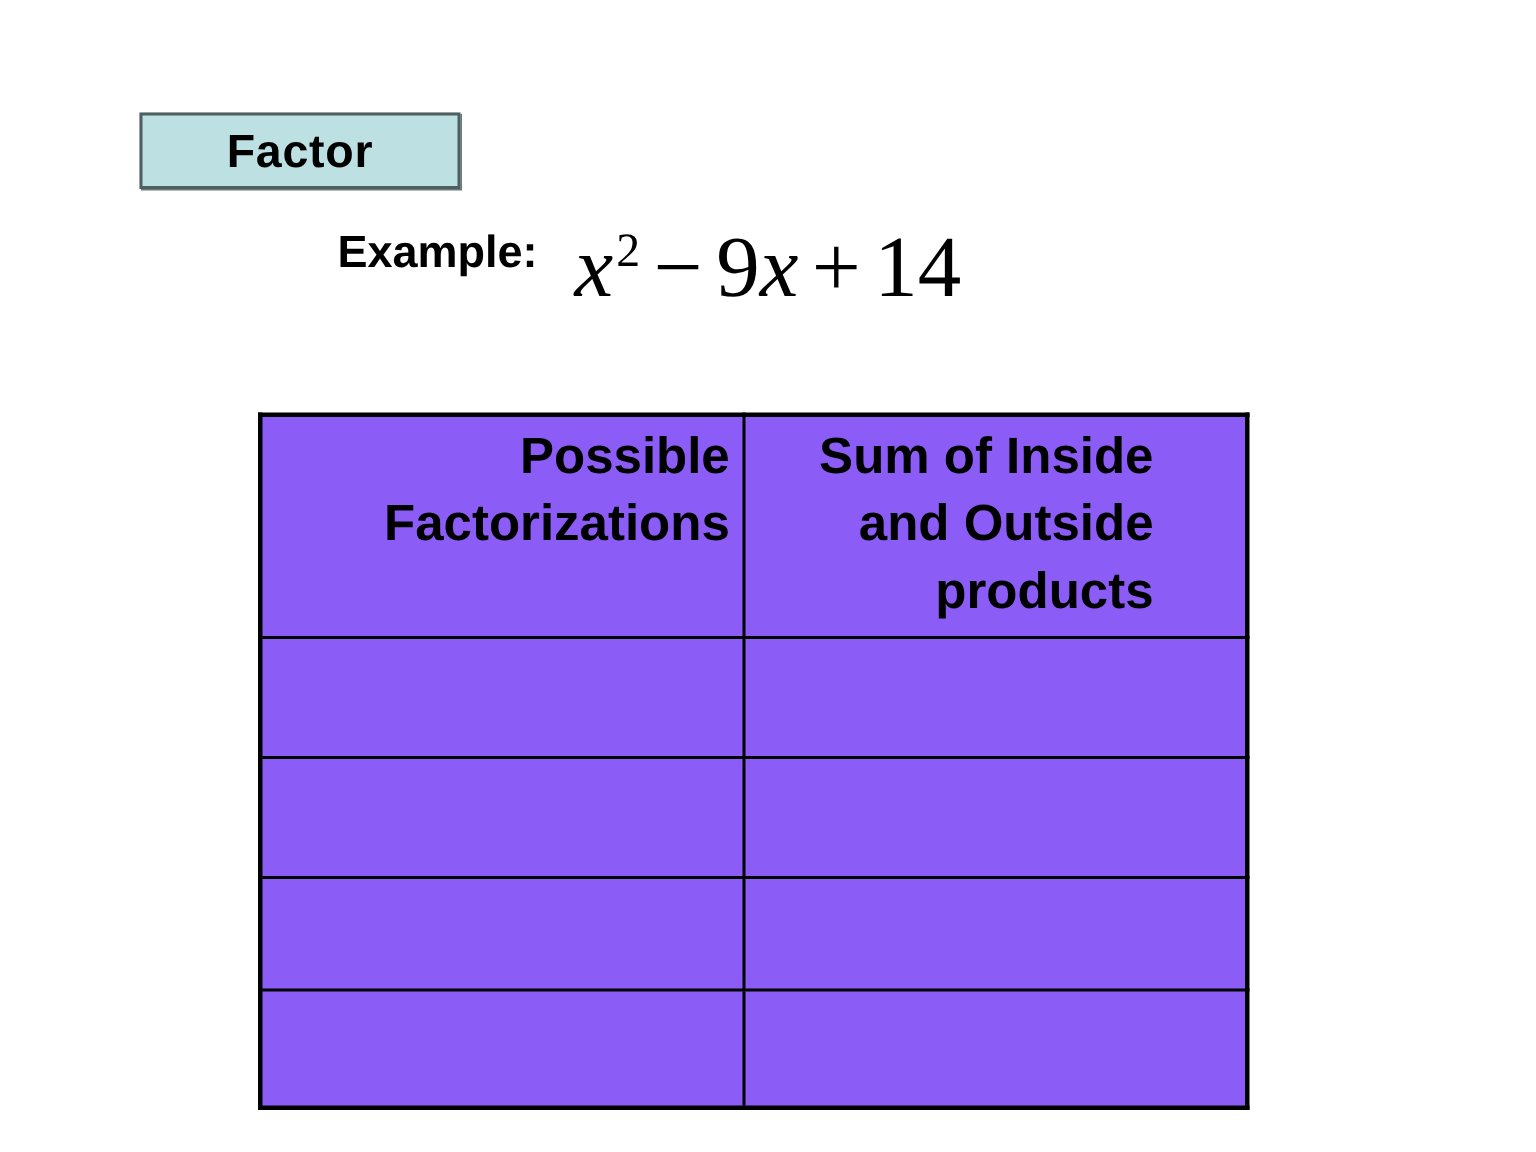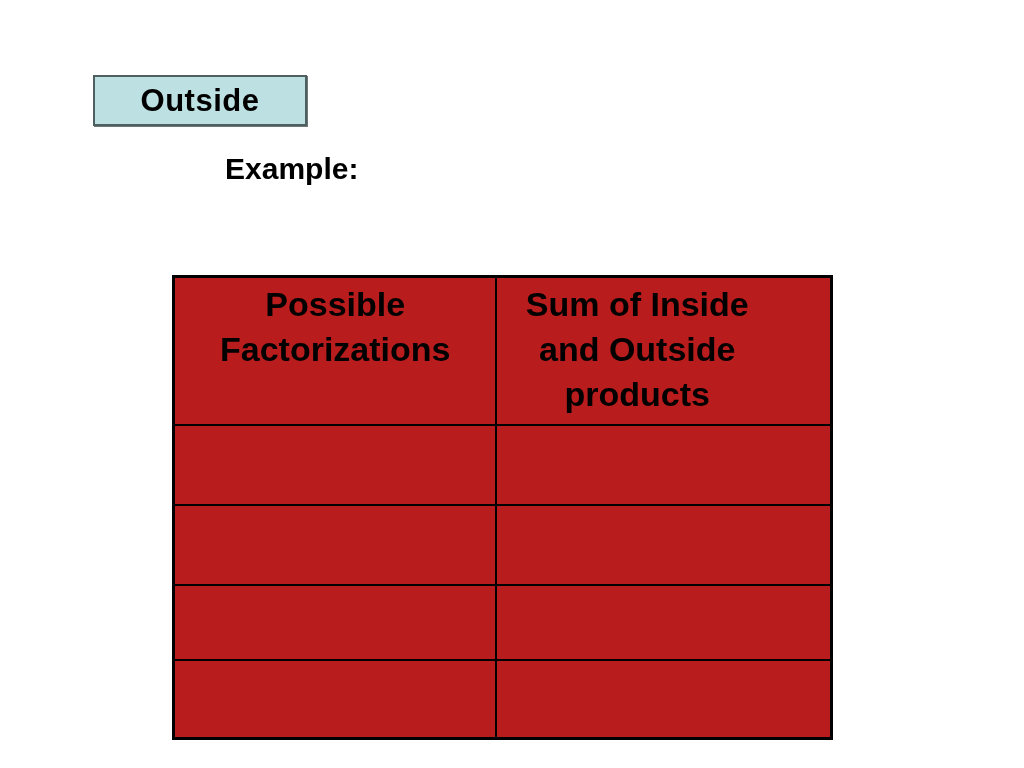--- a/index.html
+++ b/index.html
@@ -73,22 +73,22 @@
     border: 3px solid #000000;
     table-layout: fixed;
     background: #ffffff;
   }
   table.fact-table col.c1 { width: 322px; }
   table.fact-table col.c2 { width: 336px; }
   table.fact-table th,
   table.fact-table td {
     border: 2px solid #000000;
     vertical-align: top;
-    text-align: center;
-    background: #b91c1c;
+    text-align: right;
+    background: #8b5cf6;
   }
   table.fact-table th {
     font-weight: bold;
     font-size: 34px;
     line-height: 1.32;
     color: #000000;
     padding: 4px 8px 0 9px;
   }
   table.fact-table th.col2 { padding-right: 61px; }
   tr.header-row  { height: 148px; }
@@ -96,25 +96,26 @@
   tr.data-row-2  { height: 80px; }
   tr.data-row-3  { height: 75px; }
   tr.data-row-4  { height: 79px; }
 </style>
 </head>
 <body>
 
 <div class="slide">
 
   <div class="example-box">
-    <span class="label">Outside</span>
+    <span class="label">Factor</span>
   </div>
 
   <div class="factor-label">Example:</div>
 
+  <div class="expression"><span class="var">x</span><span class="sup">2</span><span class="op">−</span><span class="num">9</span><span class="var">x</span><span class="op">+</span><span class="num">14</span></div>
 
   <table class="fact-table">
     <colgroup>
         <col class="c1">
         <col class="c2">
       </colgroup>
     <tbody>
       <tr class="header-row">
         <th class="col1">Possible Factorizations</th>
         <th class="col2">Sum of Inside and Outside products</th>

